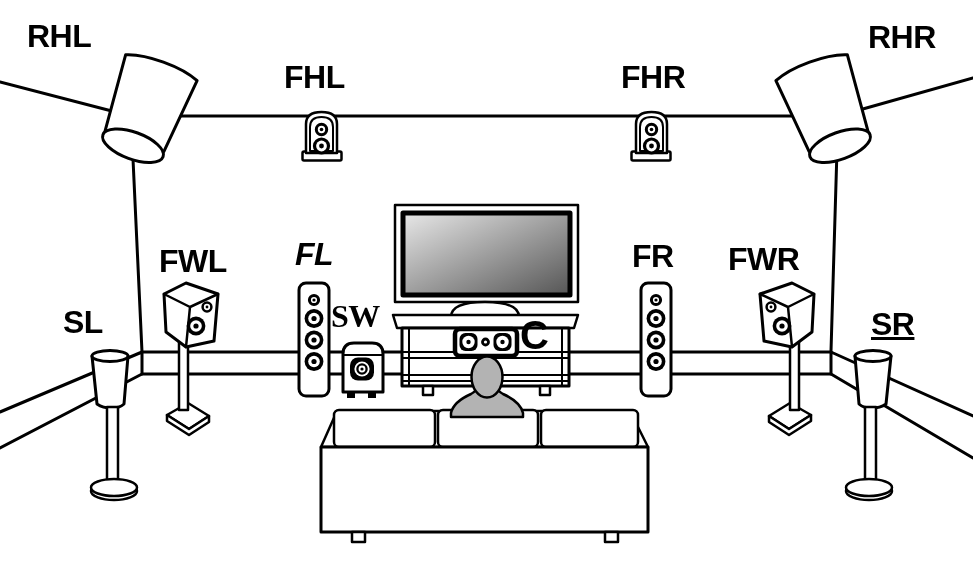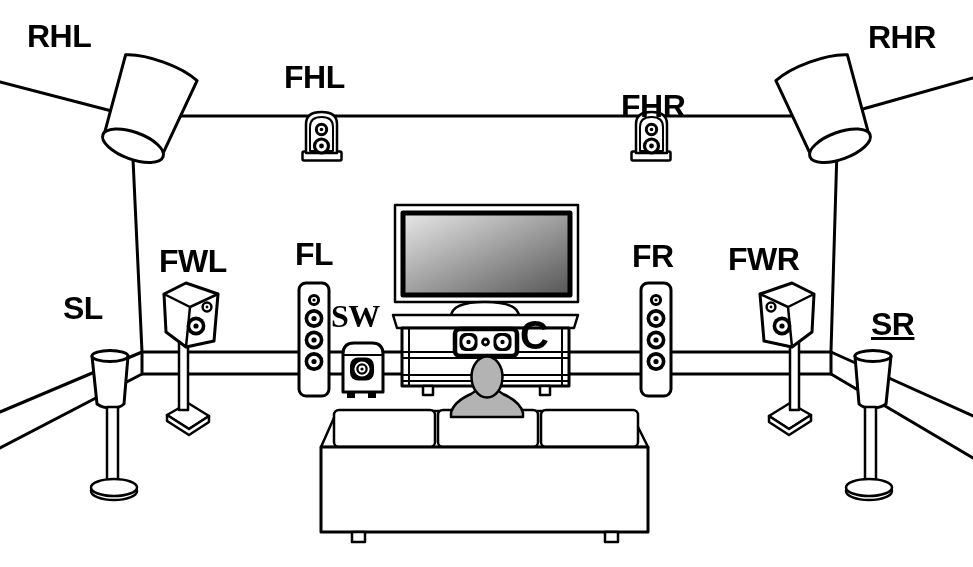--- a/index.html
+++ b/index.html
@@ -164,24 +164,24 @@
 
     <g fill="#b3b3b3">
       <path d="M451,417 L451,413 C453,404 462,398 471,394 C475,392 477,389 478,385 L496,385 C497,389 499,392 503,394 C512,398 521,404 523,413 L523,417 Z" stroke-width="2.5"></path>
       <ellipse cx="487" cy="377" rx="15.5" ry="20.5" stroke-width="2.5"></ellipse>
     </g>
   </g>
 </svg>
 
   <div class="lbl" style="left:27px;top:20px;">RHL</div>
   <div class="lbl" style="left:284px;top:61px;">FHL</div>
-  <div class="lbl" style="left:621px;top:61px;margin-top:29px;">FHR</div>
+  <div class="lbl" style="left:621px;top:61px;">FHR</div>
   <div class="lbl" style="left:868px;top:21px;">RHR</div>
   <div class="lbl" style="left:159px;top:245px;">FWL</div>
-  <div class="lbl" style="left:295px;top:238px;">FL</div>
+  <div class="lbl" style="left:295px;top:238px;font-style:italic;">FL</div>
   <div class="lbl" style="left:331px;top:300px;font-family:Liberation Serif, serif;">SW</div>
   <div class="lbl big" style="left:520px;top:315px;">C</div>
   <div class="lbl" style="left:632px;top:240px;text-align:right;">FR</div>
   <div class="lbl" style="left:728px;top:243px;">FWR</div>
-  <div class="lbl" style="left:63px;top:292px;">SL</div>
+  <div class="lbl" style="left:63px;top:306px;">SL</div>
   <div class="lbl" style="left:871px;top:308px;text-decoration:underline;">SR</div>
 
 </div>
 
 </body></html>

